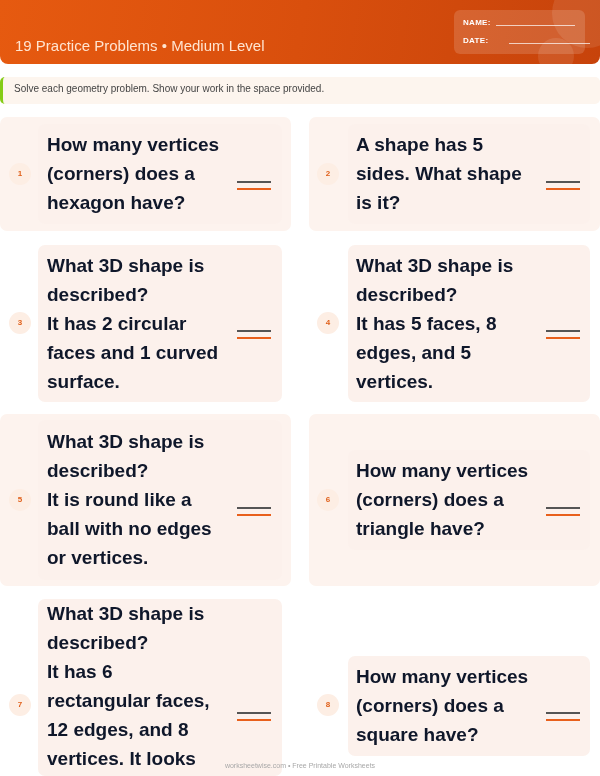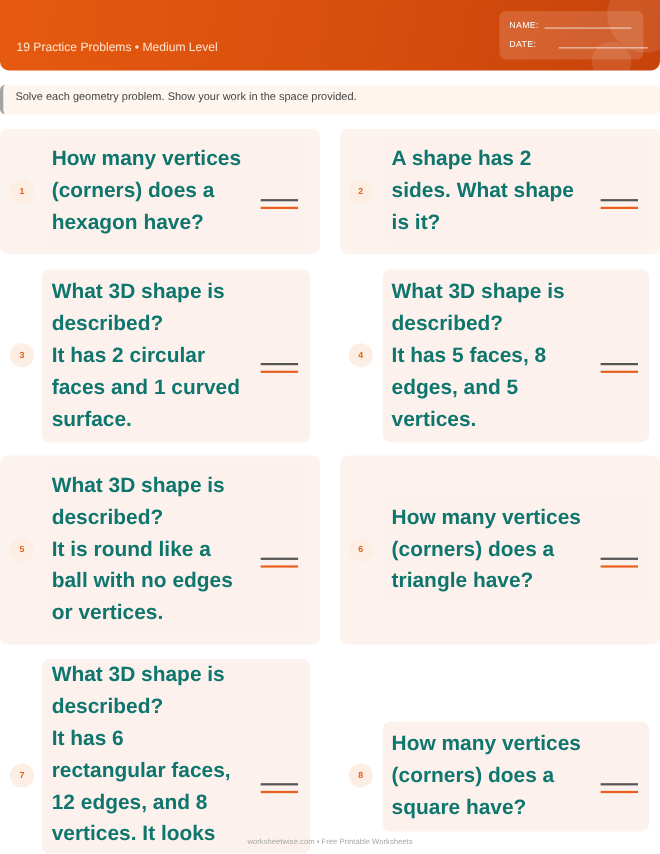--- a/index.html
+++ b/index.html
@@ -17,54 +17,54 @@
   }
   .header .deco2 {
     position: absolute; left: 538px; top: 38px; width: 36px; height: 36px;
     border-radius: 50%; background: rgba(255,255,255,0.10);
   }
   .header .title {
     position: absolute; left: 15px; top: 13px; font-size: 17px; font-weight: bold;
     color: #ffffff; letter-spacing: -0.1px;
   }
   .header .subtitle {
-    position: absolute; left: 15px; top: 37px; font-size: 11px; color: #ffe4d0;
+    position: absolute; left: 15px; top: 37px; font-size: 15px; color: #ffe4d0;
   }
   .namebox {
     position: absolute; left: 454px; top: 10px; width: 131px; height: 44px;
     border-radius: 6px; background: rgba(255,255,255,0.15);
   }
-  .namebox .field { position: absolute; left: 9px; font-size: 8px; font-weight: normal; color: #ffffff; letter-spacing: 0.3px; display: flex; align-items: flex-end; }
+  .namebox .field { position: absolute; left: 9px; font-size: 8px; font-weight: bold; color: #ffffff; letter-spacing: 0.3px; display: flex; align-items: flex-end; }
   .namebox .field .line { display: inline-block; height: 1px; background: rgba(255,255,255,0.7); margin-left: 5px; margin-bottom: 1px; }
   .namebox .f-name { top: 8px; }
   .namebox .f-name .line { width: 79px; }
   .namebox .f-date { top: 26px; gap: 16px; }
   .namebox .f-date .line { width: 81px; }
 
   .instructions {
     position: absolute; left: 0; top: 77px; width: 600px; height: 27px;
-    background: #fdf5ee; border-left: 3px solid #a3a3a3; border-radius: 5px;
+    background: #fdf5ee; border-left: 3px solid #84cc16; border-radius: 5px;
     font-size: 10px; color: #444; padding: 6px 0 0 11px;
   }
 
   .card {
     position: absolute; border-radius: 7px; background: #fdf3ee;
   }
   .card.plain { background: #ffffff; }
   .card .num {
     position: absolute; width: 22px; height: 22px; border-radius: 50%;
     background: #fdeee4; color: #e0601a; font-size: 8px; font-weight: bold;
     text-align: center; line-height: 22px;
   }
   .card .qbox {
     position: absolute; border-radius: 7px; background: #fcf1ec;
   }
   .card .qtext {
     position: absolute; font-size: 19px; font-weight: bold; line-height: 29px;
-    color: #0f766e; white-space: pre-line;
+    color: #0f172a; white-space: pre-line;
   }
   .card .answer {
     position: absolute; width: 34px; height: 12px;
   }
   .card .answer .ul { position: absolute; left: 0; top: 0; width: 34px; height: 1.5px; background: #555; }
   .card .answer .ol { position: absolute; left: 0; top: 7px; width: 34px; height: 2px; background: #e8601c; }
 
   .footer {
     position: absolute; left: 0; top: 762px; width: 600px; text-align: center;
     font-size: 7px; color: #a8a8a8;
@@ -99,21 +99,21 @@
 hexagon have?</div>
   <div class="answer" style="left: 237px; top: 64px; margin-top: 0px;">
     <div class="ul"></div>
     <div class="ol"></div>
   </div>
 </div>
 
 <div class="card" style="left:309px;top:117px;width:291px;height:114px;">
   <div class="num" style="left:8px;top:46px;">2</div>
   <div class="qbox" style="left:39px;top:7px;width:242px;height:100px;"></div>
-  <div class="qtext" style="left:47px;top:13px;">A shape has 2
+  <div class="qtext" style="left:47px;top:13px;">A shape has 5
 sides. What shape
 is it?</div>
   <div class="answer" style="left:237px;top:64px;">
     <div class="ul"></div>
     <div class="ol"></div>
   </div>
 </div>
 
 <div class="card plain" style="left:0;top:243px;width:291px;height:160px;">
   <div class="num" style="left:9px;top:69px;">3</div>

